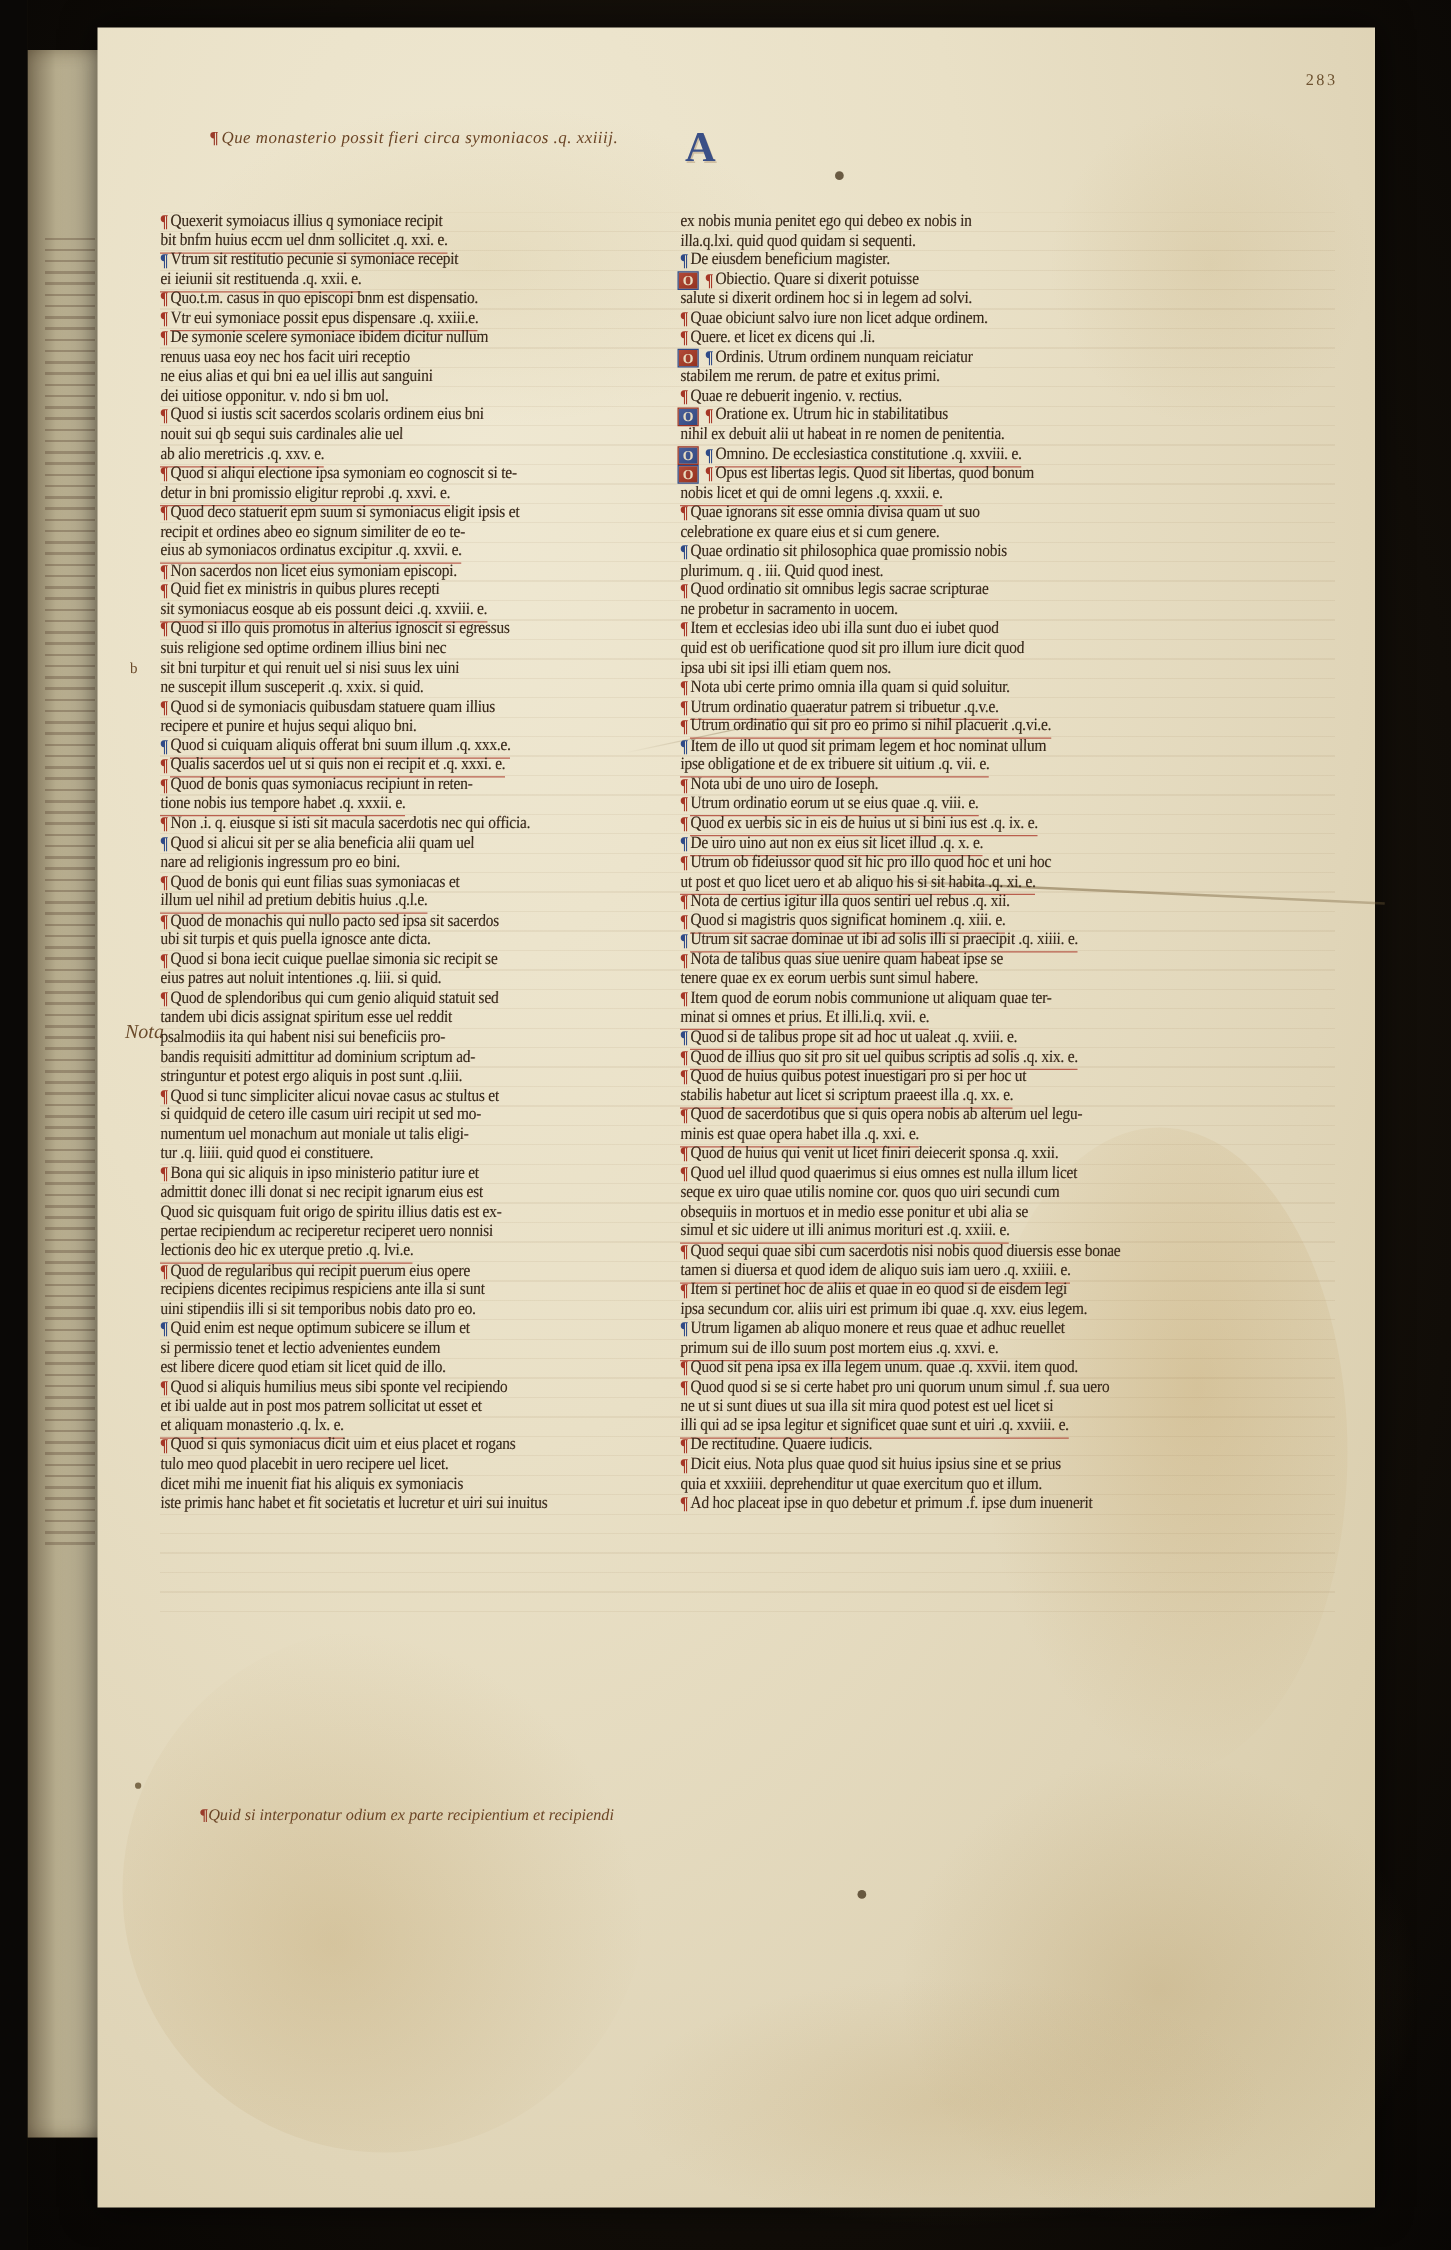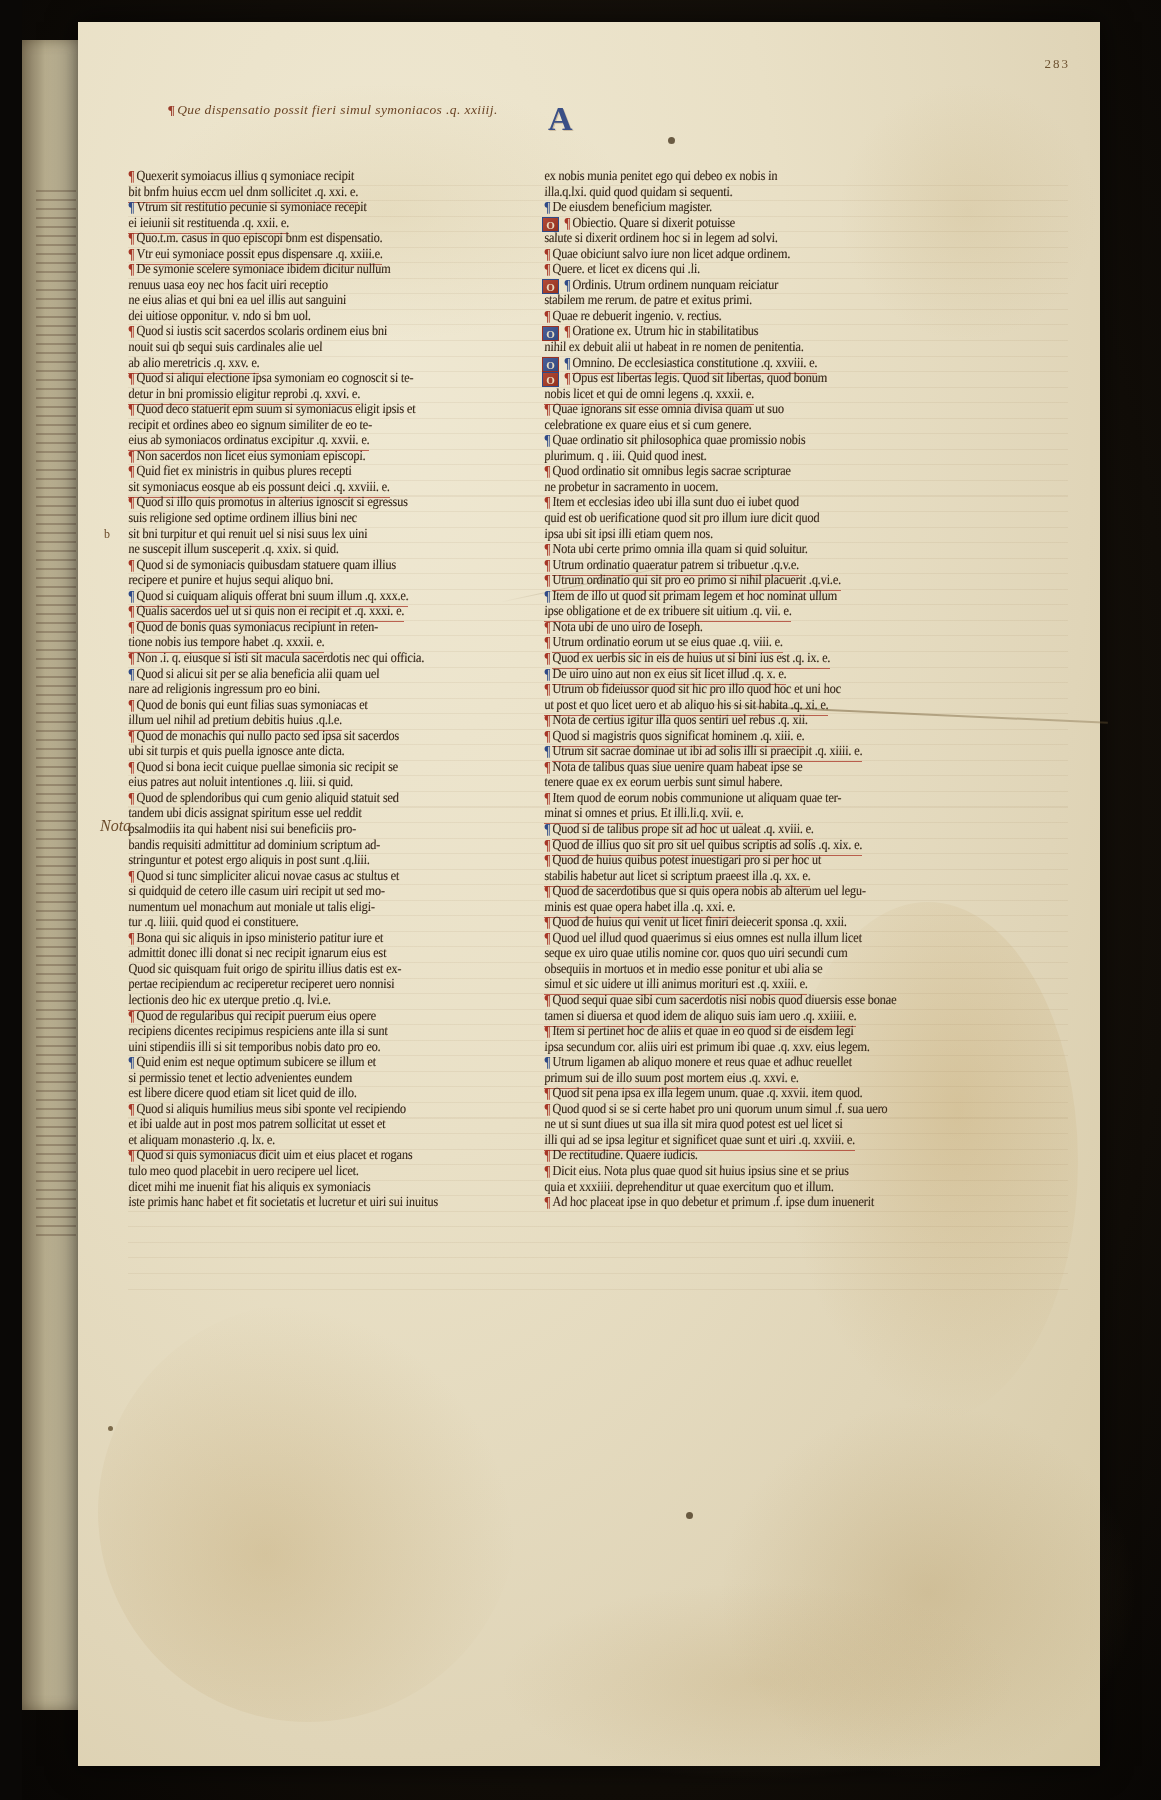--- a/index.html
+++ b/index.html
@@ -231,21 +231,21 @@
     <div class="stain s3"></div>
     <div class="stain s4"></div>
     <div class="stain s5"></div>
     <div class="stain s6"></div>
     <div class="crease"></div>
     <div class="crease2"></div>
 
     <div class="folio-num">283</div>
 
     <div class="heading">
-      <span class="pilcrow">¶</span><span>Que dispensatio possit fieri simul symoniacos .q. xxiiij.</span>
+      <span class="pilcrow">¶</span><span>Que monasterio possit fieri circa symoniacos .q. xxiiij.</span>
     </div>
     <div class="big-cap">A</div>
 
     <div class="pin-dot" style="left:590px; top:115px;"></div>
     <div class="pin-dot" style="left:608px; top:1490px;"></div>
 
     <div class="marginalia">Nota</div>
     <div class="side-mark" style="left:26px; top:505px;">b</div>
 
     <div class="ruling"></div>
@@ -390,17 +390,18 @@
           <div class="line"><span class="ink">ne ut si sunt diues ut sua illa sit mira quod potest est uel licet si</span></div>
           <div class="line"><span class="ink rub-under">illi qui ad se ipsa legitur et significet quae sunt et uiri .q. xxviii. e.</span></div>
           <div class="line"><span class="pil">¶</span><span class="ink">De rectitudine. Quaere iudicis.</span></div>
           <div class="line"><span class="pil">¶</span><span class="ink">Dicit eius. Nota plus quae quod sit huius ipsius sine et se prius</span></div>
           <div class="line"><span class="ink">quia et xxxiiii. deprehenditur ut quae exercitum quo et illum.</span></div>
           <div class="line"><span class="pil">¶</span><span class="ink">Ad hoc placeat ipse in quo debetur et primum .f. ipse dum inuenerit</span></div>
         </div>
     </div>
 
     <div class="bottom-note">
+      <div><span class="pilcrow">¶</span><span>Quid si interponatur odium ex parte recipientium et recipiendi</span></div>
     </div>
 
     <div class="prick" style="left:30px; top:1404px;"></div>
   </div>
 </div>
 
 </body></html>

